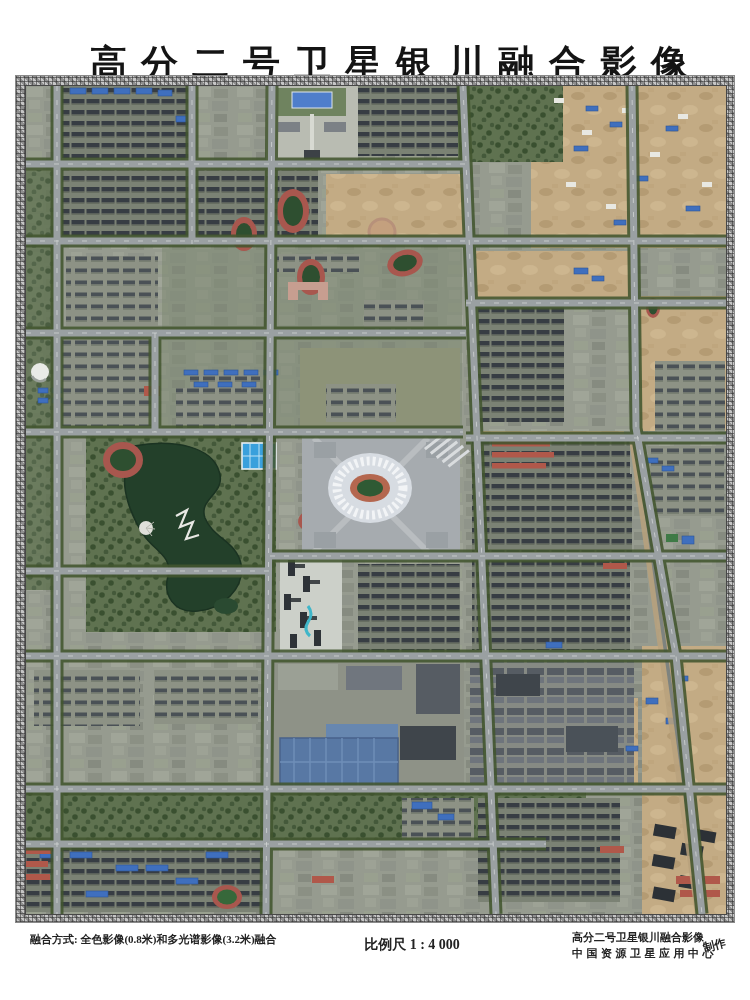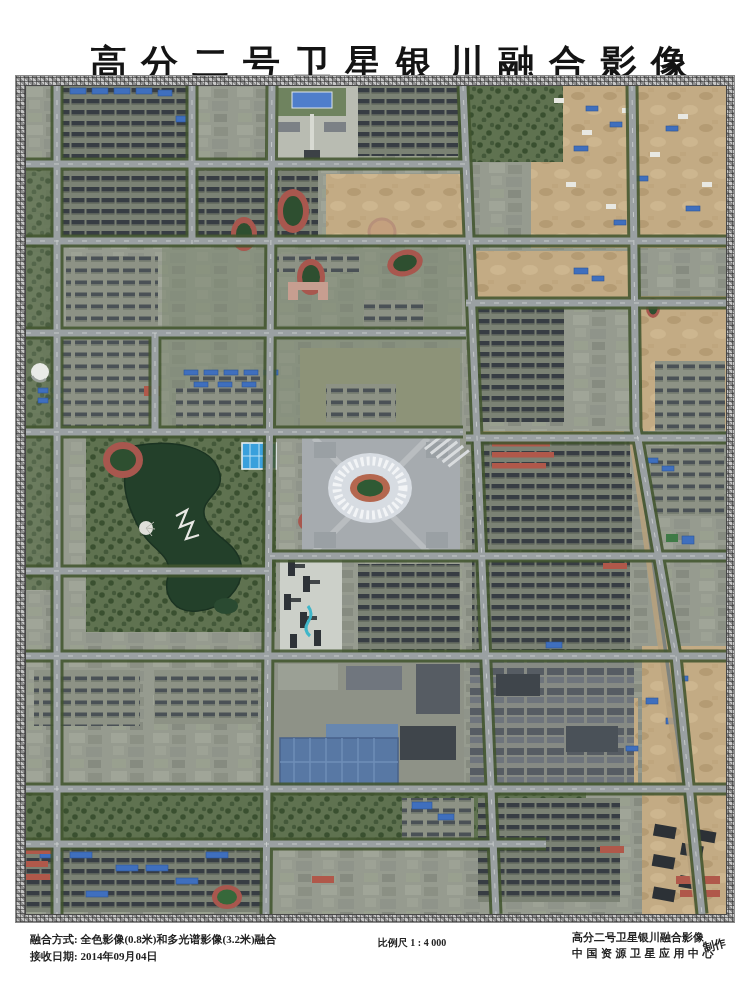--- a/index.html
+++ b/index.html
@@ -11,21 +11,21 @@
   .frame{position:absolute;left:15px;top:75px;width:720px;height:848px;box-sizing:border-box;
          padding:9px;border:1px solid #8a8a8a;
          background:
            repeating-linear-gradient(0deg, rgba(45,45,45,.55) 0 1px, rgba(0,0,0,0) 1px 4px),
            repeating-linear-gradient(90deg, rgba(45,45,45,.55) 0 1px, rgba(0,0,0,0) 1px 4px),
            repeating-linear-gradient(45deg, #c6c6c6 0 3px, #909090 3px 6px);}
   .map{width:700px;height:828px;border:1px solid #474747;box-sizing:content-box;background:#97​9c90;}
   .map svg{display:block;}
   .footer{position:absolute;left:0;top:925px;width:750px;height:70px;font-size:11px;font-weight:bold;color:#222;padding-left:37px;}
   .f-left{position:absolute;left:30px;top:6px;line-height:17px;white-space:nowrap;}
-  .f-center{position:absolute;left:352px;top:11px;width:120px;text-align:center;white-space:nowrap;font-size:10px;}
+  .f-center{position:absolute;left:352px;top:11px;width:120px;text-align:center;white-space:nowrap;font-size:14px;}
   .f-right{position:absolute;left:572px;top:4px;line-height:17px;white-space:nowrap;}
   .f-right .l2{letter-spacing:3.5px;font-family:Liberation Mono, monospace;}
   .zhizuo{position:absolute;left:131px;top:8px;transform:rotate(-14deg);font-size:11.5px;}
 </style>
 </head>
 <body>
 
 <div class="page">
 
   <h1 class="title">高分二号卫星银川融合影像</h1>
@@ -327,21 +327,20 @@
           <use href="#roadnet" fill="none" stroke="#9aa0a2" stroke-width="7"></use>
           <use href="#roadnet" fill="none" stroke="#d6d9da" stroke-width="0.8" stroke-dasharray="5 9" opacity="0.9"></use>
         </g>
       </svg>
     </div>
   </div>
 
   <div class="footer">
     <div class="f-left">
       <div>融合方式: 全色影像(0.8米)和多光谱影像(3.2米)融合</div>
-      <div>接收日期: 2014年09月04日</div>
     </div>
     <div class="f-center">比例尺 1 : 4 000</div>
     <div class="f-right">
       <div>高分二号卫星银川融合影像</div>
       <div class="l2">中国资源卫星应用中心</div>
       <div class="zhizuo">制作</div>
     </div>
   </div>
 
 </div>

